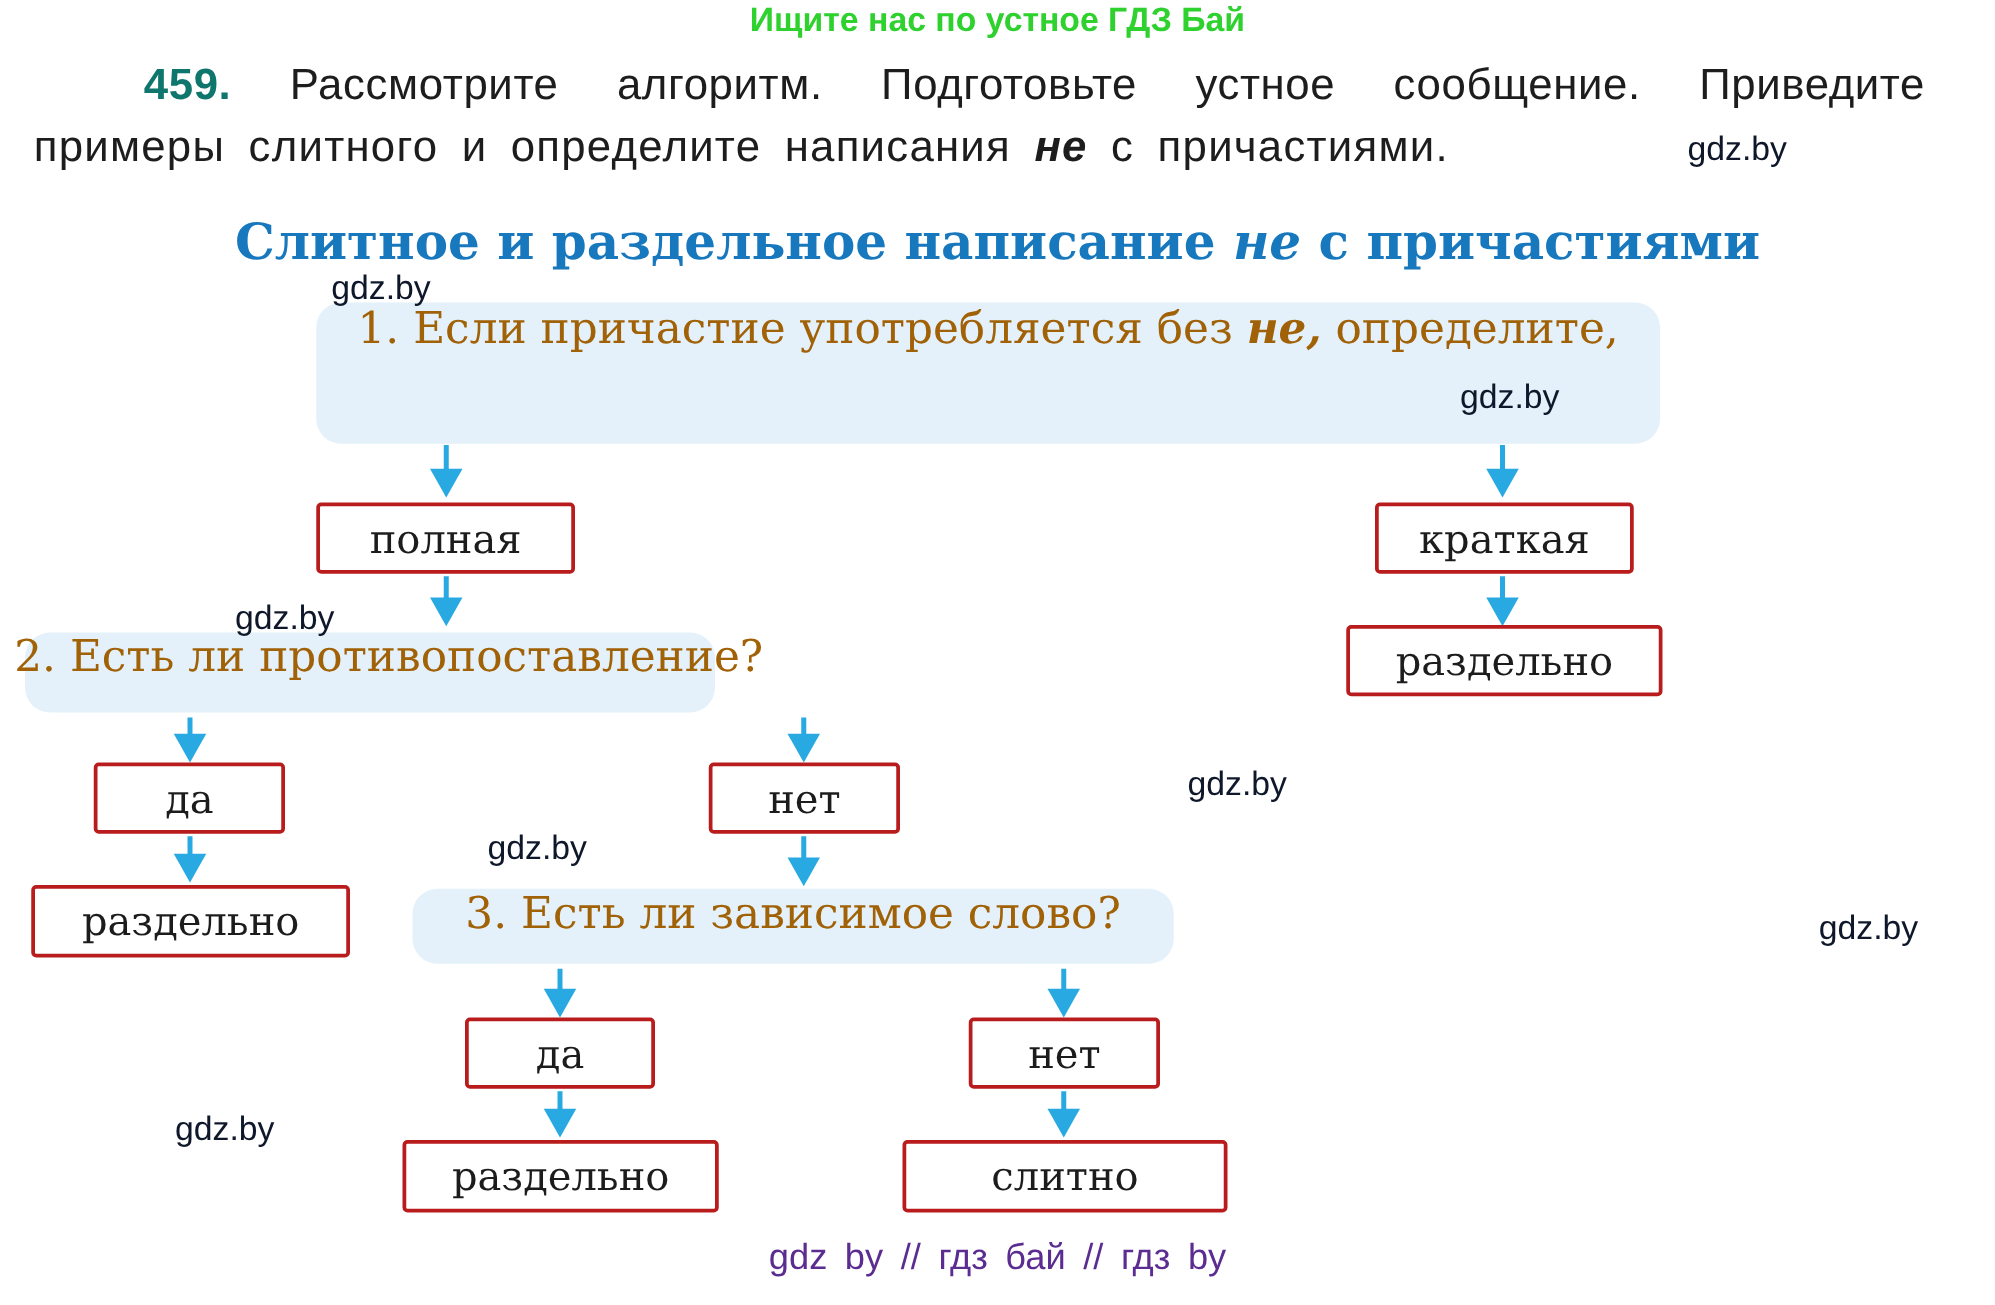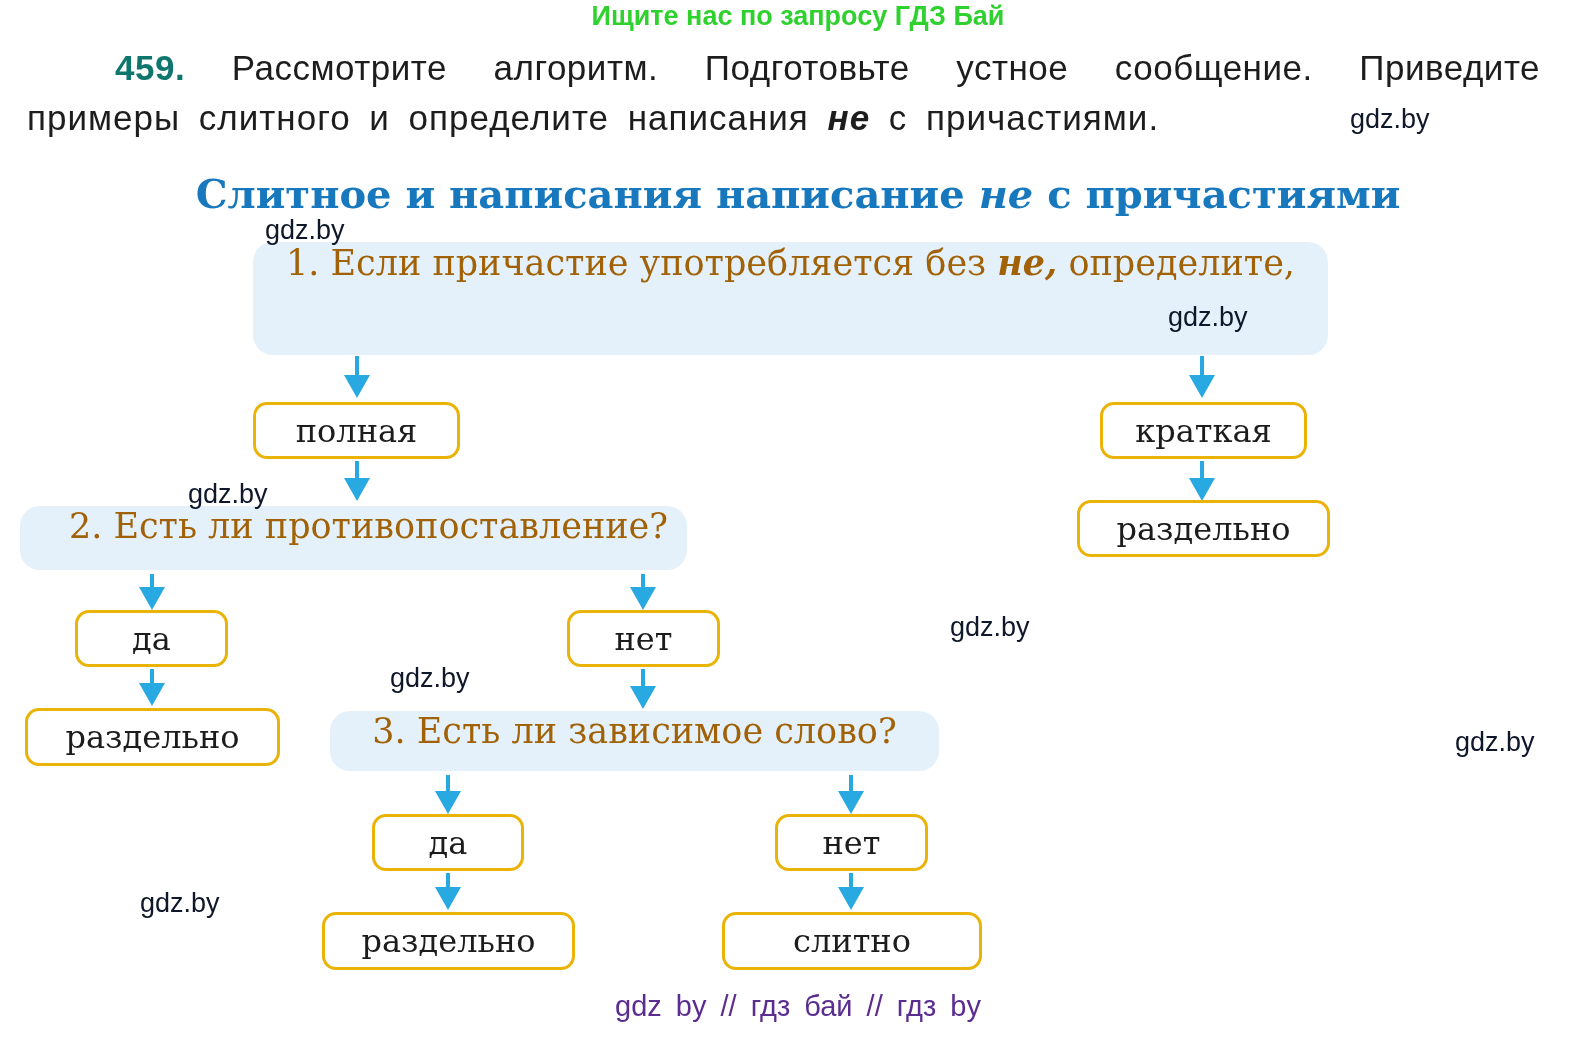--- a/index.html
+++ b/index.html
@@ -54,22 +54,22 @@
     font-size:35px;
     color:#a16207;
     display:flex;flex-direction:row;justify-content:center;
   }
   .qblock .qline{text-align:center;white-space:nowrap;}
   .qblock.left-text{align-items:flex-start;}
   .qemph{font-weight:bold;font-style:italic;}
   
   .box{
     background:#ffffff;
-    border:3px solid #eab308;
-    border-radius:14px;
+    border:3px solid #b91c1c;
+    border-radius:4px;
     display:flex;align-items:center;justify-content:center;
     font-family:"DejaVu Serif",serif;
     font-size:32px;
     color:#1c1c1c;
     box-sizing:border-box;
     white-space:nowrap;
   }
   
   .arrow{width:26px;}
   .arrow .stem{position:absolute;left:11px;top:0;width:4px;background:#29a9e1;}
@@ -91,26 +91,26 @@
     text-align:center;
     font-size:29px;
     color:#5c2d91;
     word-spacing:6px;
     white-space:nowrap;
   }
 </style>
 </head>
 <body>
 
-<div class="abs promo">Ищите нас по запросу ГДЗ Бай</div>
+<div class="abs promo">Ищите нас по устное ГДЗ Бай</div>
 
 <div class="abs ex-line1"><span class="ex-num">459.</span> <span>Рассмотрите алгоритм. Подготовьте устное сообщение. Приведите</span></div>
 <div class="abs ex-line2"><span>примеры слитного и определите написания </span><span class="ex-emph">не</span><span> с причастиями.</span></div>
 
-<div class="abs title"><span>Слитное и написания написание </span><span class="emph">не</span><span> с причастиями</span></div>
+<div class="abs title"><span>Слитное и раздельное написание </span><span class="emph">не</span><span> с причастиями</span></div>
 
 <div class="abs qblock" style="left:253px;top:242px;width:1075px;height:113px;">
   <div class="qline"><span>1. Если причастие употребляется без </span><span class="qemph">не,</span><span> определите,</span></div>
 </div>
 
 <div class="abs arrow" style="left:344px;top:356px;height:42px;">
     <div class="stem" style="height:21px;"></div>
     <div class="head"></div>
   </div>
 <div class="abs arrow" style="left:1189px;top:356px;height:42px;">
@@ -131,21 +131,21 @@
   </div>
 <div class="abs arrow" style="left:1189px;top:461px;height:40px;">
     <div class="stem" style="height:19px;"></div>
     <div class="head"></div>
   </div>
 
 <div class="abs box" style="left:1077px;top:500px;width:253px;height:57px;">
     <span>раздельно</span>
   </div>
 
-<div class="abs qblock left-text" style="left:20px;top:506px;width:667px;height:64px;padding-left:30px;box-sizing:border-box;">
+<div class="abs qblock left-text" style="left:20px;top:506px;width:552px;height:64px;padding-left:30px;box-sizing:border-box;">
   <div class="qline">2. Есть ли противопоставление?</div>
 </div>
 
 <div class="abs arrow" style="left:139px;top:574px;height:36px;">
     <div class="stem" style="height:15px;"></div>
     <div class="head"></div>
   </div>
 <div class="abs arrow" style="left:630px;top:574px;height:36px;">
     <div class="stem" style="height:15px;"></div>
     <div class="head"></div>

